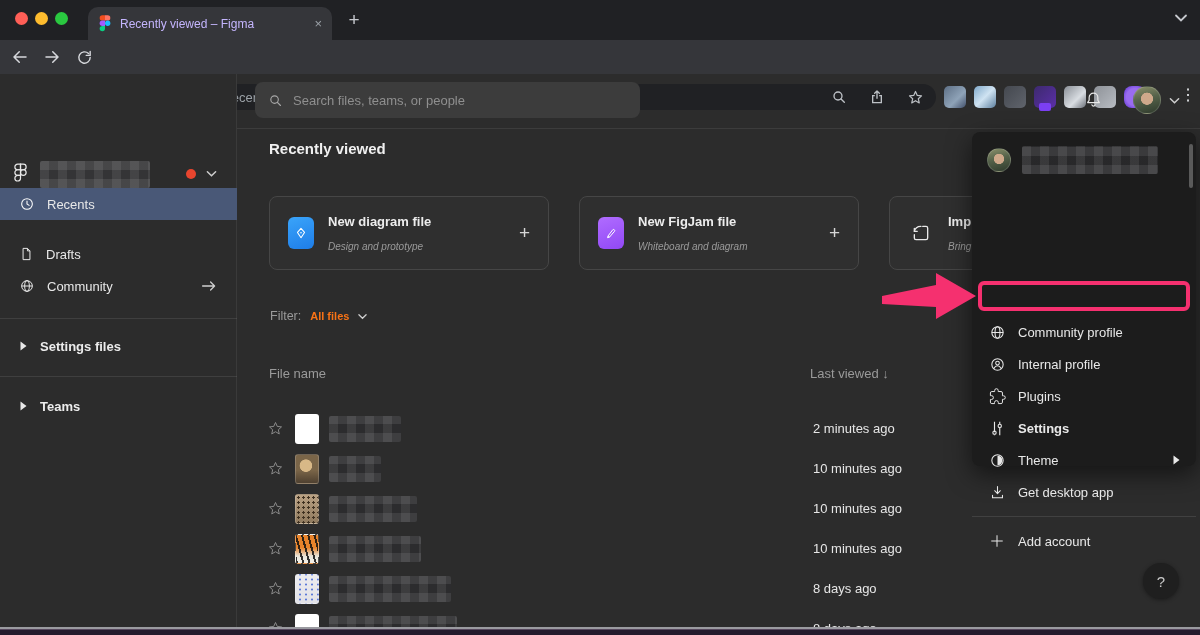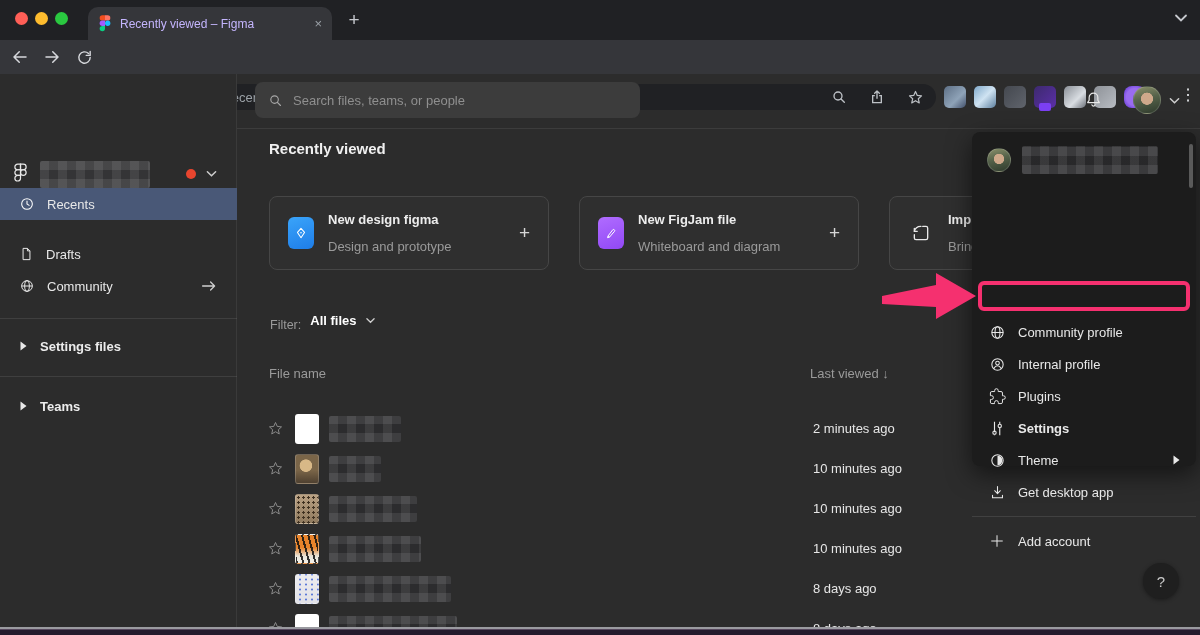--- a/index.html
+++ b/index.html
@@ -70,29 +70,29 @@
     border:1px solid rgba(255,255,255,.15);
   }
 
   .page-title { position:absolute; left:269px; top:140px; font-size:15px; font-weight:bold; color:#f0f0f0; }
 
   .cards { position:absolute; left:269px; top:196px; display:flex; gap:30px; }
   .card { width:280px; height:74px; border:1px solid #464646; border-radius:8px; background:#2f2f2f;
           display:flex; align-items:center; padding:0 18px; }
   .card .txt { margin-left:14px; }
   .card .t1 { font-size:13px; font-weight:bold; color:#ededed; }
-  .card .t2 { font-size:13px; color:#9a9a9a; margin-top:12px; }
+  .card .t2 { font-size:10px; color:#9a9a9a; margin-top:12px;font-style:italic; }
   .card .plus { margin-left:auto; color:#d6d6d6; font-size:19px; font-weight:normal; }
   .ftile { width:26px; height:32px; border-radius:6px; display:flex; align-items:center; justify-content:center; flex:0 0 auto; }
   .ftile.design { background:linear-gradient(160deg,#3aa4fa,#1e7de8); }
   .ftile.figjam { background:linear-gradient(160deg,#b06cff,#9148f5); }
 
   .filter-row { position:absolute; left:270px; top:309px; display:flex; align-items:center; gap:9px; }
-  .filter-label { font-size:12.5px; color:#9a9a9a;margin-top:9px; }
-  .filter-value { font-size:13px; font-weight:bold; color:#ffffff; }
+  .filter-label { font-size:12.5px; color:#9a9a9a; }
+  .filter-value { font-size:11px; font-weight:bold; color:#f97316; }
 
   .th-file { position:absolute; left:269px; top:366px; font-size:13px; color:#9a9a9a; }
   .th-last { position:absolute; left:810px; top:366px; font-size:13px; color:#9a9a9a; }
 
   .rows { position:absolute; left:237px; top:409px; width:963px; height:218px; overflow:hidden; }
   .frow { position:absolute; left:0; width:963px; height:40px; }
   .frow .star { position:absolute; left:30px; top:11px; color:#8a8a8a; }
   .frow .thumb { position:absolute; left:58px; top:5px; width:24px; height:30px; border-radius:3px;
                  border:1px solid rgba(255,255,255,.18); }
   .frow .nm { position:absolute; left:92px; top:7px; height:26px; }
@@ -332,21 +332,21 @@
 
 <div class="cards">
   <div class="card">
     <span class="ftile design">
       <svg width="14" height="14" viewBox="0 0 24 24">
           <path d="M12 4l6 7-6 9-6-9z" stroke="#fff" stroke-width="1.8" fill="none" stroke-linejoin="round"></path>
           <circle cx="12" cy="11.5" r="1.4" fill="#fff"></circle>
         </svg>
     </span>
     <span class="txt">
-      <div class="t1">New design figma</div>
+      <div class="t1">New diagram file</div>
       <div class="t2">Design and prototype</div>
     </span>
     <span class="plus">+</span>
   </div>
 
   <div class="card">
     <span class="ftile figjam">
       <svg width="14" height="14" viewBox="0 0 24 24">
           <path d="M7 17L15 6.5a2 2 0 0 1 3 2.6L9.5 19z" stroke="#fff" stroke-width="1.7" fill="none" stroke-linejoin="round"></path>
           <path d="M7 17l-1 3 3.5-1" stroke="#fff" stroke-width="1.7" fill="none" stroke-linejoin="round"></path>

